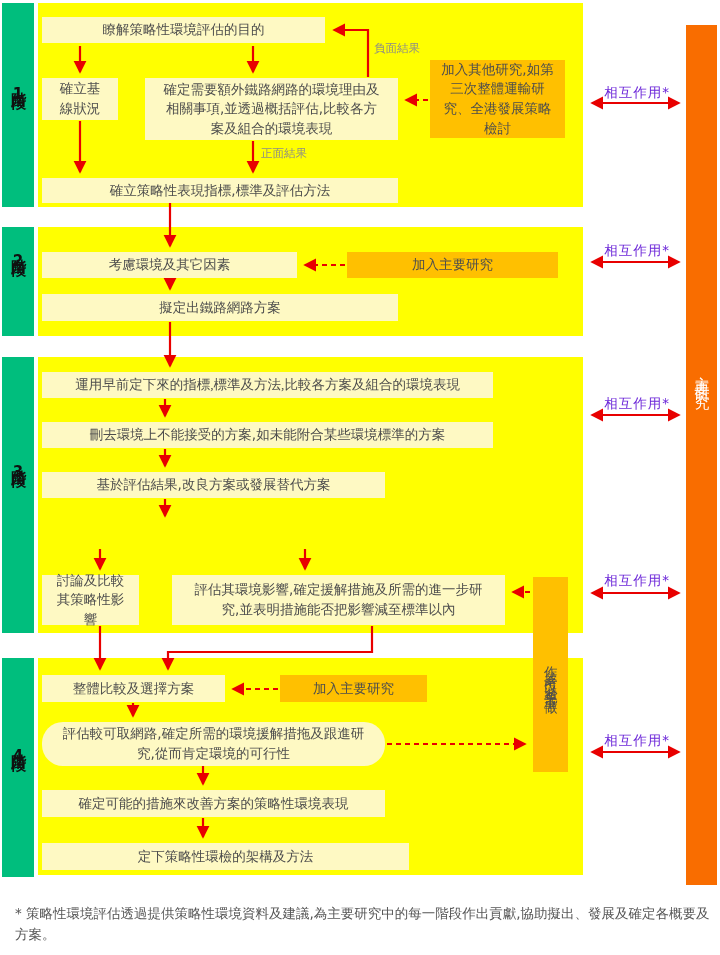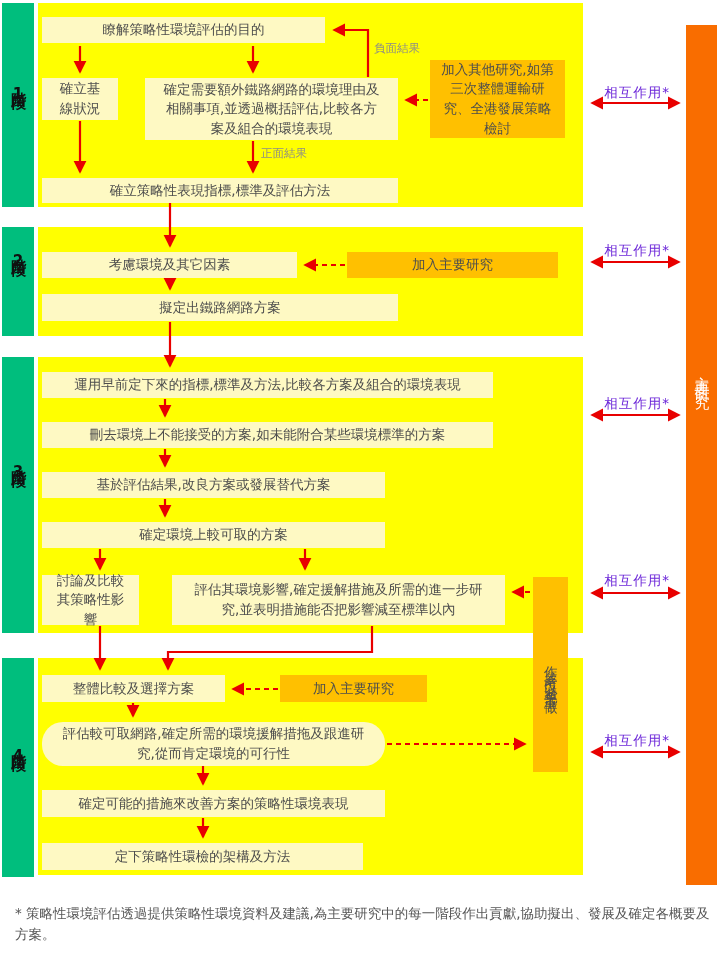--- a/index.html
+++ b/index.html
@@ -83,36 +83,35 @@
   <div class="box peach" style="left:42px;top:178px;width:356px;height:25px;">確立策略性表現指標,標準及評估方法</div>
   <div class="box gold" style="left:430px;top:60px;width:135px;height:78px;padding:0 11px;">加入其他研究,如第三次整體運輸研究、全港發展策略檢討</div>
 
   <div class="small-label" style="left:374px;top:41px;">負面結果</div>
   <div class="small-label" style="left:261px;top:146px;">正面結果</div>
 
   <div class="box peach" style="left:42px;top:252px;width:255px;height:26px;">考慮環境及其它因素</div>
   <div class="box peach" style="left:42px;top:294px;width:356px;height:27px;">擬定出鐵路網路方案</div>
   <div class="box gold" style="left:347px;top:252px;width:211px;height:26px;">加入主要研究</div>
 
-  <div class="box peach" style="left:42px;top:372px;width:451px;height:26px;">運用早前定下來的指標,標準及方法,比較各方案及組合的環境表現</div>
+  <div class="box peach" style="left:42px;top:372px;width:451px;height:26px;font-family:Liberation Serif, serif;">運用早前定下來的指標,標準及方法,比較各方案及組合的環境表現</div>
   <div class="box peach" style="left:42px;top:422px;width:451px;height:26px;">刪去環境上不能接受的方案,如未能附合某些環境標準的方案</div>
   <div class="box peach" style="left:42px;top:472px;width:343px;height:26px;">基於評估結果,改良方案或發展替代方案</div>
-  <div class="box peach" style="left:42px;top:522px;width:343px;height:26px;">確定環境上較可取的方案</div>
   <div class="box peach" style="left:42px;top:575px;width:97px;height:50px;padding:0 9px;">討論及比較其策略性影響</div>
   <div class="box peach" style="left:172px;top:575px;width:333px;height:50px;padding:0 21px;">評估其環境影響,確定援解措施及所需的進一步研究,並表明措施能否把影響減至標準以內</div>
 
   <div class="box gold vref" style="left:533px;top:577px;width:35px;height:195px;">
     <span class="vtext">作參考以避免重做</span>
   </div>
 
   <div class="box peach" style="left:42px;top:675px;width:183px;height:27px;">整體比較及選擇方案</div>
   <div class="box gold" style="left:280px;top:675px;width:147px;height:27px;">加入主要研究</div>
   <div class="box peach" style="left:42px;top:722px;width:343px;height:44px;padding:0 13px;border-radius:21px;">評估較可取網路,確定所需的環境援解措拖及跟進研究,從而肯定環境的可行性</div>
   <div class="box peach" style="left:42px;top:790px;width:343px;height:27px;">確定可能的措施來改善方案的策略性環境表現</div>
-  <div class="box peach" style="left:42px;top:843px;width:321px;height:27px;">定下策略性環檢的架構及方法</div>
+  <div class="box peach" style="left:42px;top:843px;width:367px;height:27px;">定下策略性環檢的架構及方法</div>
 
   <div class="interact-label" style="top:84px;">相互作用*</div>
   <div class="interact-label" style="top:242px;">相互作用*</div>
   <div class="interact-label" style="top:395px;">相互作用*</div>
   <div class="interact-label" style="top:572px;">相互作用*</div>
   <div class="interact-label" style="top:732px;">相互作用*</div>
 
   <div class="footnote">* 策略性環境評估透過提供策略性環境資料及建議,為主要研究中的每一階段作出貢獻,協助擬出、發展及確定各概要及方案。</div>
 
   <svg class="arrows" viewBox="0 0 720 955">

